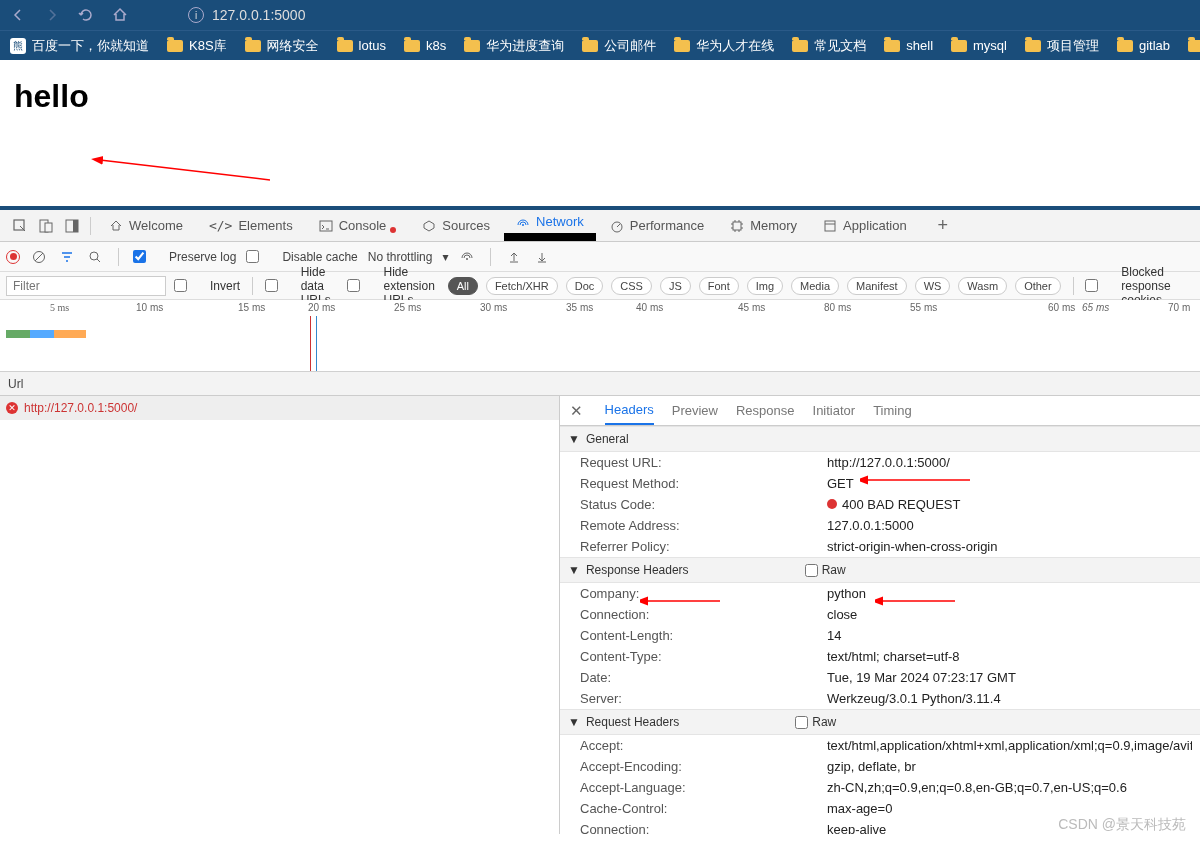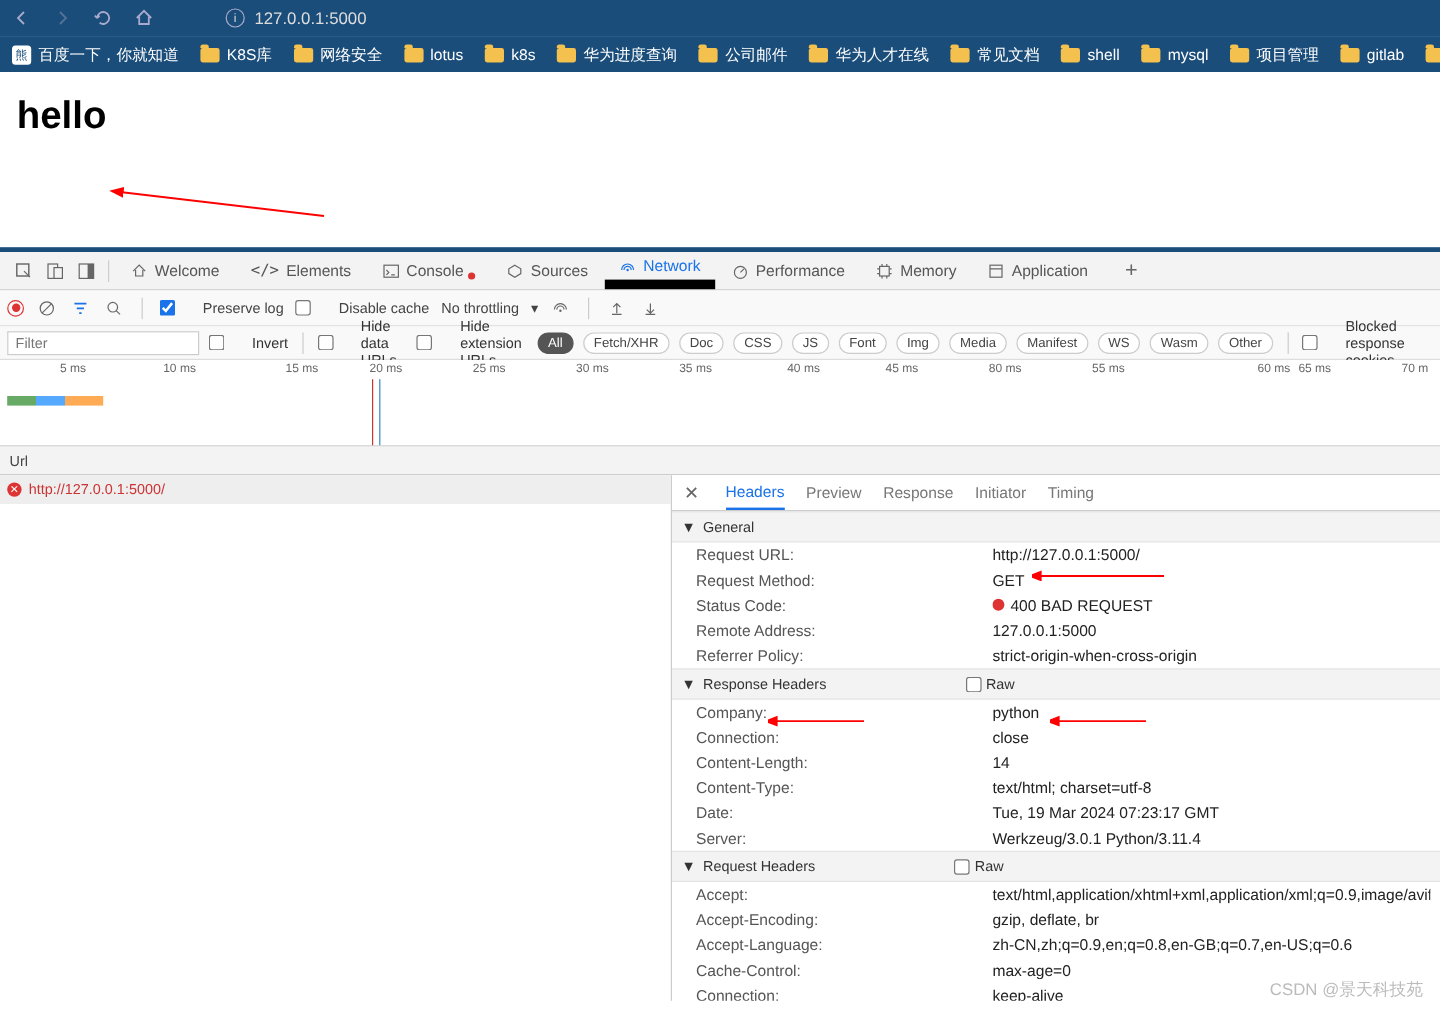--- a/index.html
+++ b/index.html
@@ -331,33 +331,33 @@
   <span class="pill">Other</span>
   <div class="dt-sep"></div>
   <label class="cb-label">
       <input type="checkbox" style="">
       <span>Blocked response cookies</span>
     </label>
 </div>
 
 <div class="timeline">
   <div class="timeline-labels" id="tl-labels">
-      <span style="left: 50px;">5 ms</span>
+      <span style="left: 50px; font-family: Liberation Serif, serif;">5 ms</span>
       <span style="left: 136px;">10 ms</span>
       <span style="left: 238px; text-align: center;">15 ms</span>
       <span style="left: 308px;">20 ms</span>
       <span style="left: 394px;">25 ms</span>
       <span style="left: 480px;">30 ms</span>
       <span style="left: 566px;">35 ms</span>
-      <span style="left: 656px;">40 ms</span>
+      <span style="left: 636px;">40 ms</span>
       <span style="left: 738px;">45 ms</span>
       <span style="left: 824px;">80 ms</span>
       <span style="left: 910px;">55 ms</span>
       <span style="left: 1048px;">60 ms</span>
-      <span style="left: 1082px;">65 ms</span>
+      <span style="left: 1082px; font-style: italic;">65 ms</span>
       <span style="left: 1168px;">70 m</span>
     </div>
   <div class="timeline-bar"></div>
   <div class="timeline-marker" style="left:310px"></div>
   <div class="timeline-marker" style="left:316px;background:#38c"></div>
 </div>
 
 <div class="req-header">
   <span>Url</span>
 </div>

